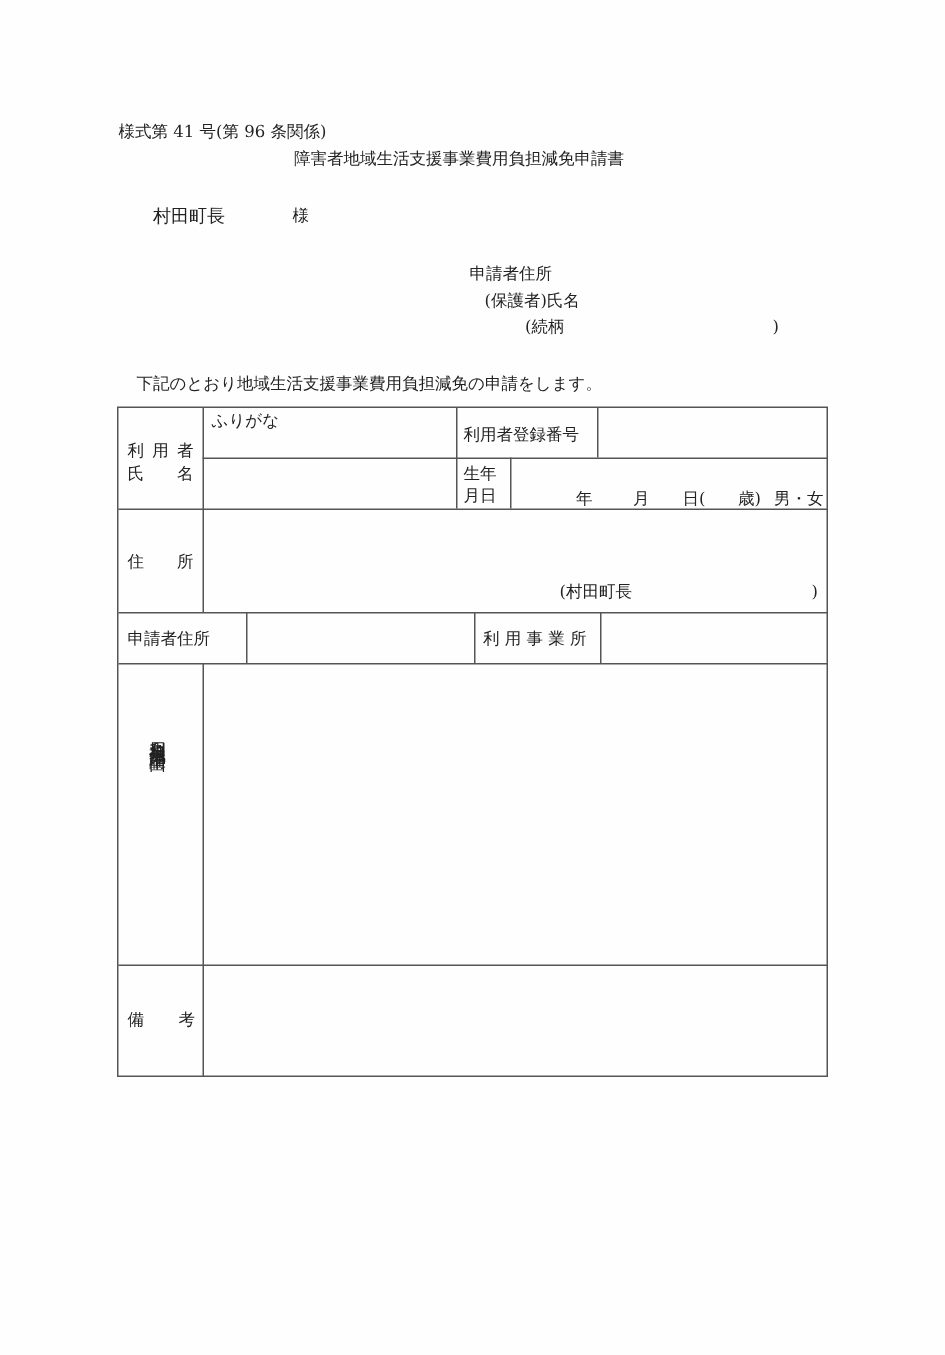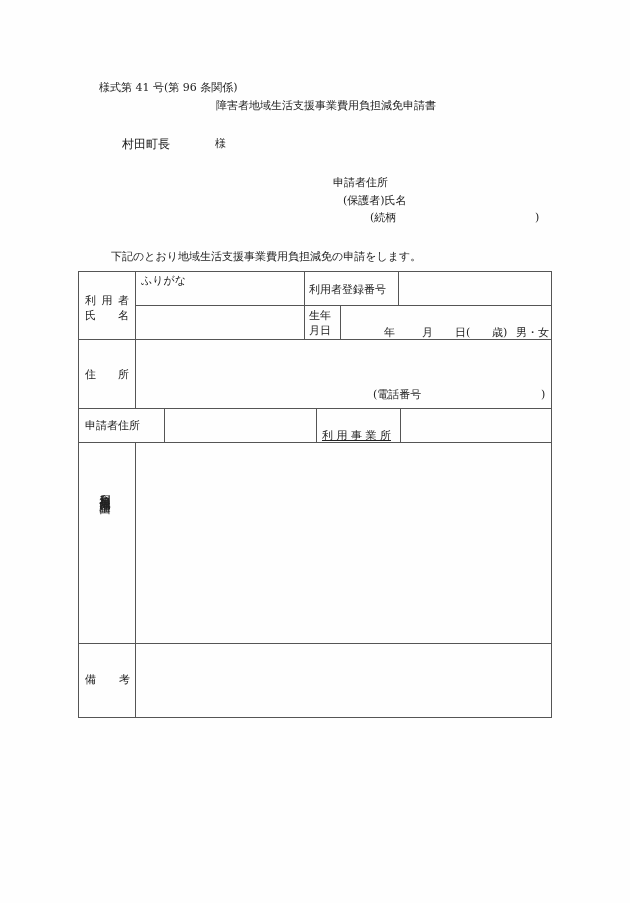--- a/index.html
+++ b/index.html
@@ -1,18 +1,18 @@
 <!DOCTYPE html>
 <html><head>
 <meta charset="utf-8">
 <style>
   html, body { margin:0; padding:0; background:#fefefe; }
   body { width:630px; height:903px; position:relative; overflow:hidden;
          font-family:"DejaVu Serif","Liberation Serif",serif; color:#222; font-size:11px; }
-  .abs { position:absolute; white-space:nowrap; line-height:1;margin-left:20px; }
+  .abs { position:absolute; white-space:nowrap; line-height:1; }
   .form { position:absolute; left:78px; top:271px; width:474px; height:447px;
           border:1px solid #555; box-sizing:border-box; }
   .hl { position:absolute; height:0; border-top:1px solid #555; }
   .vl { position:absolute; width:0; border-left:1px solid #555; }
   .cell-text { position:absolute; white-space:nowrap; line-height:1; font-size:11px; }
   .vert { position:absolute; writing-mode:vertical-rl; font-size:11px; line-height:1; letter-spacing:1px; }
   .field { position:absolute; background:transparent; }
 </style>
 </head>
 <body>
@@ -60,27 +60,27 @@
   <div class="cell-text" style="left:230px;top:53px;">月日</div>
   <div class="cell-text" style="left:305px;top:55px;">年</div>
   <div class="cell-text" style="left:343px;top:55px;">月</div>
   <div class="cell-text" style="left:376px;top:55px;">日(</div>
   <div class="cell-text" style="left:413px;top:55px;">歳)</div>
   <div class="cell-text" style="left:437px;top:55px;">男・女</div>
   <div class="field" style="left:262px;top:34px;width:170px;height:33px;"></div>
 
   <div class="cell-text" style="left:6px;top:97px;">住　　所</div>
   <div class="field" style="left:57px;top:68px;width:416px;height:44px;"></div>
-  <div class="cell-text" style="left:294px;top:117px;">(電話番号</div>
+  <div class="cell-text" style="left:294px;top:117px;">(村田町長</div>
   <div class="field" style="left:352px;top:113px;width:110px;height:20px;"></div>
   <div class="cell-text" style="left:462px;top:117px;">)</div>
 
   <div class="cell-text" style="left:6px;top:148px;">申請者住所</div>
   <div class="field" style="left:86px;top:137px;width:151px;height:33px;"></div>
-  <div class="cell-text" style="left:243px;top:158px;text-decoration:underline;">利 用 事 業 所</div>
+  <div class="cell-text" style="left:243px;top:148px;">利 用 事 業 所</div>
   <div class="field" style="left:322px;top:137px;width:151px;height:33px;"></div>
 
   <div class="vert" style="left:20px;top:213px;">利用負担減免申請理由</div>
   <div class="field" style="left:57px;top:171px;width:416px;height:200px;"></div>
 
   <div class="cell-text" style="left:6px;top:402px;">備</div>
   <div class="cell-text" style="left:40px;top:402px;">考</div>
   <div class="field" style="left:57px;top:372px;width:416px;height:74px;"></div>
 </div>
 

